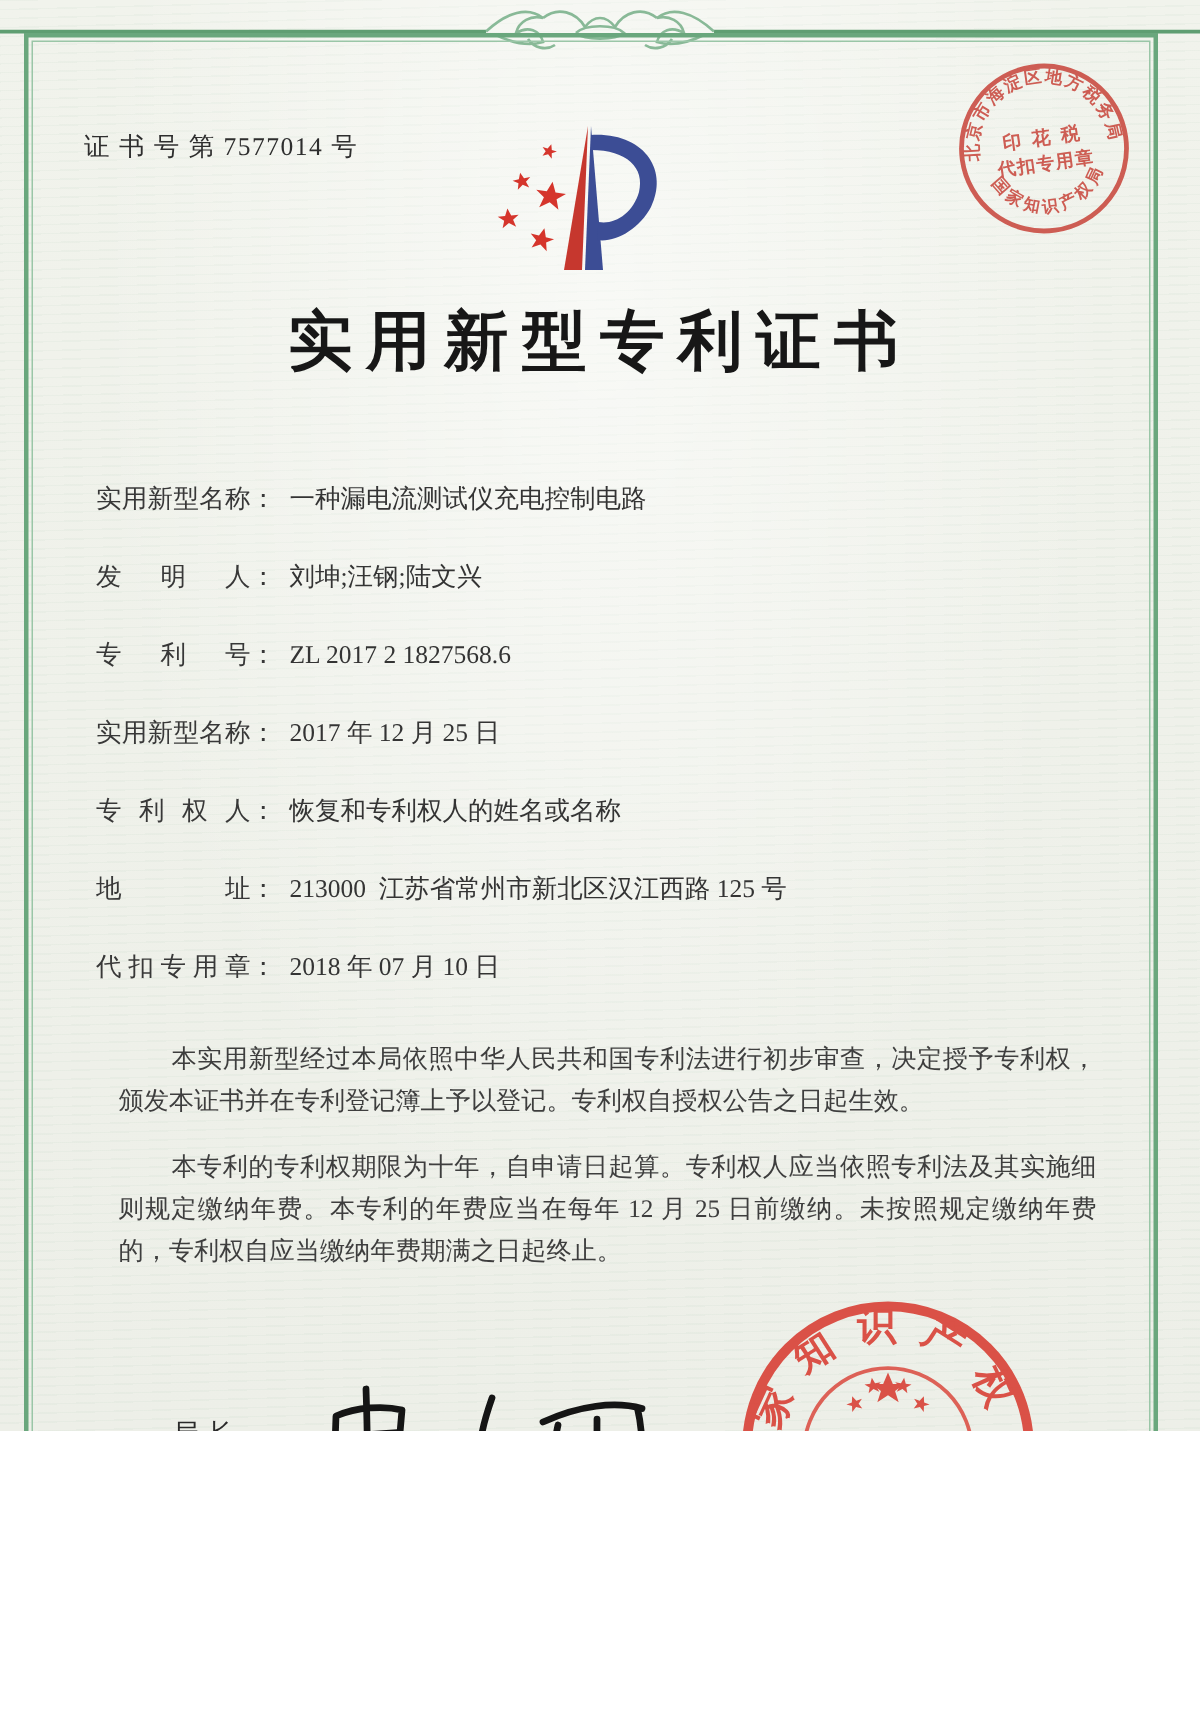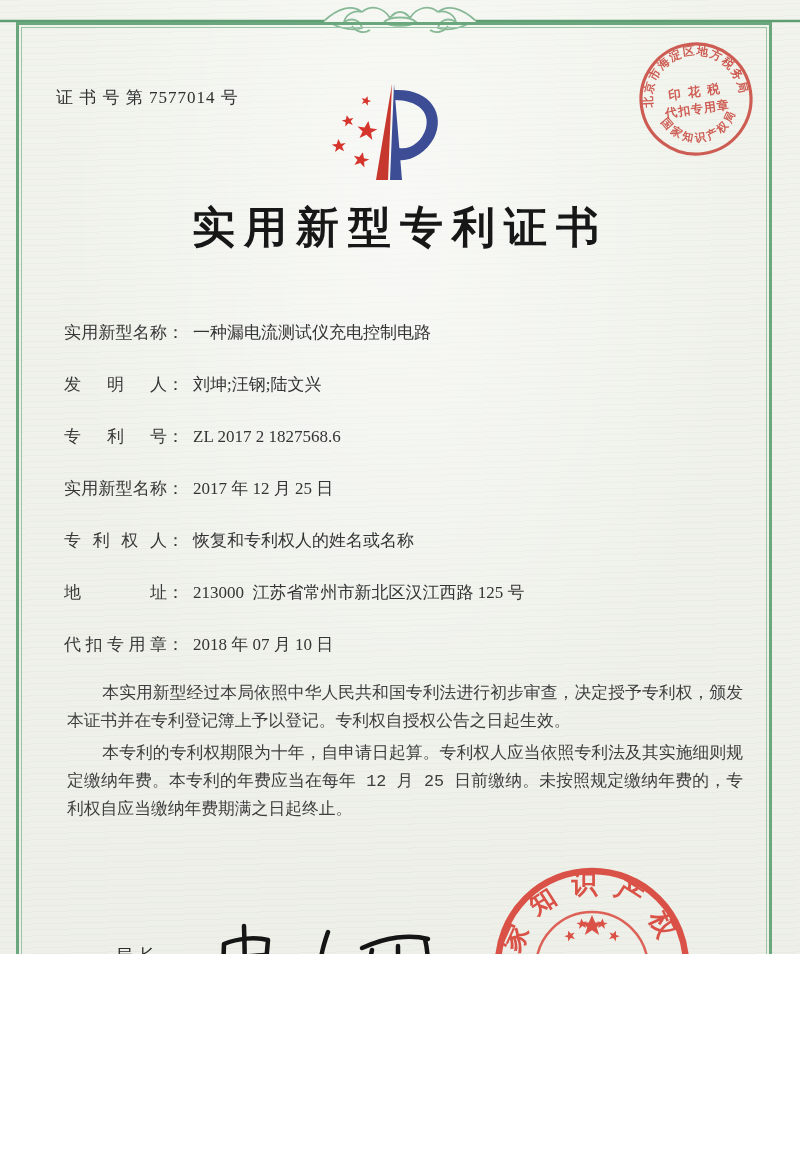--- a/index.html
+++ b/index.html
@@ -17,21 +17,21 @@
   .cert-no{position:absolute;left:56px;top:86px;font-size:17px;letter-spacing:1px;color:#2e2e2e;white-space:pre;}
   .title{position:absolute;left:0;right:0;top:199px;text-align:center;font-size:43px;font-weight:bold;letter-spacing:9px;color:#171717;}
   .fields{position:absolute;left:64px;top:321px;width:690px;font-size:17px;color:#383838;}
   .frow{position:relative;height:24px;line-height:24px;margin-bottom:28px;white-space:nowrap;}
   .flabel{display:inline-block;width:103px;text-align:justify;text-align-last:justify;vertical-align:top;}
   .colon{display:inline-block;vertical-align:top;}
   .fvalue{display:inline-block;padding-left:9px;white-space:pre;vertical-align:top;color:#343434;}
   .grant-group{position:absolute;left:391px;top:0;}
   .grant-group .flabel{width:auto;letter-spacing:1px;}
   .paras{position:absolute;left:63px;top:676px;width:684px;font-size:16.8px;line-height:28px;text-align:justify;color:#3e3e3e;}
-  .paras p{margin:4px;text-indent:2.1em;font-family:Liberation Mono, monospace;}
+  .paras p{margin:16px;text-indent:2.1em;}
   .signoff-title{position:absolute;left:115px;top:944px;font-size:18px;letter-spacing:5px;color:#2a2a2a;}
   .signoff-name{position:absolute;left:97px;top:993px;font-size:18px;letter-spacing:3px;color:#2a2a2a;}
   .sig-svg{position:absolute;left:212px;top:918px;}
   .tax-stamp{position:absolute;left:633px;top:36px;transform:rotate(-8deg);opacity:.88;}
   .seal-svg{position:absolute;left:491px;top:864px;opacity:.93;}
   .seal-date{position:absolute;left:503px;top:1026px;font-size:17.5px;letter-spacing:1px;color:#1d1d1d;white-space:pre;}
   .footer{position:absolute;left:0;right:0;top:1082px;text-align:center;font-size:14px;letter-spacing:2px;color:#4c4c4c;white-space:pre;}
   .ornament-top{position:absolute;left:0;top:0;}
   .ornament-right{position:absolute;left:738px;top:1000px;}
   .logo{position:absolute;left:326px;top:76px;}

